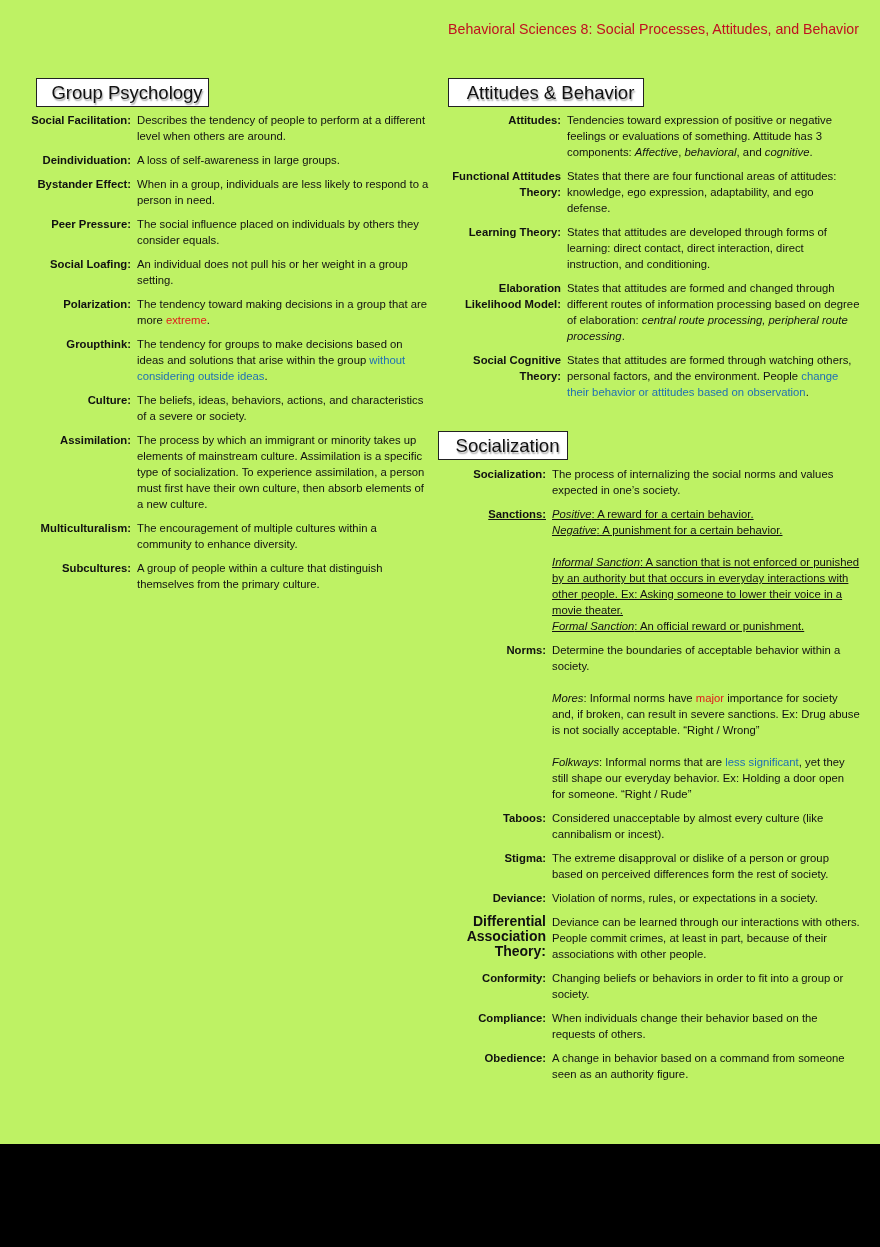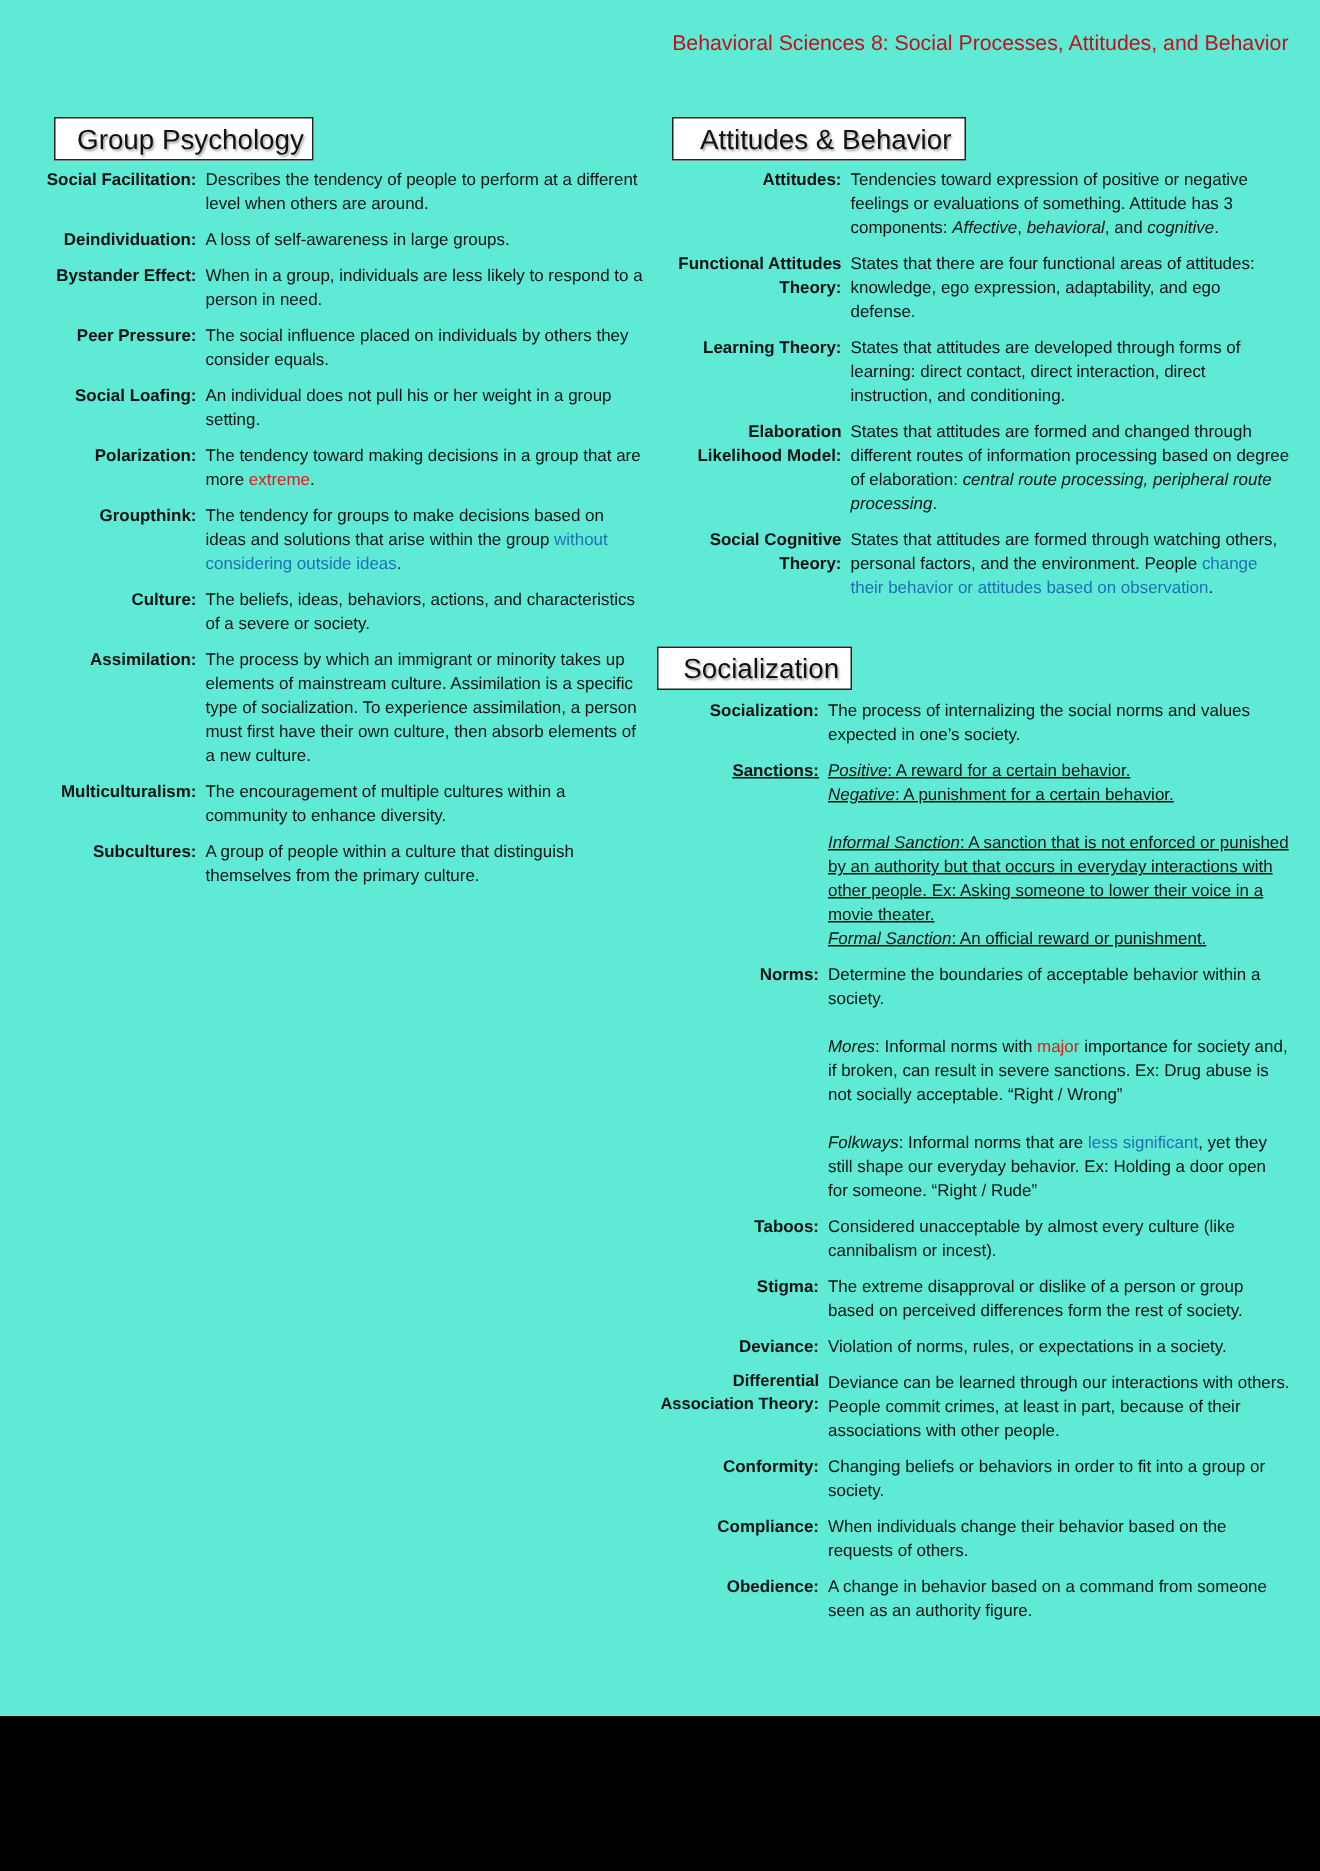--- a/index.html
+++ b/index.html
@@ -1,23 +1,23 @@
 <!DOCTYPE html>
 <html><head>
 <meta charset="utf-8">
 <style>
   html,body{margin:0;padding:0;}
   body{width:880px;height:1247px;background:#000;position:relative;overflow:hidden;font-family:"Liberation Sans",sans-serif;}
-  .page{position:absolute;left:0;top:0;width:880px;height:1144px;background:#5eead4;}
+  .page{position:absolute;left:0;top:0;width:880px;height:1144px;background:#bef264;}
   .header{position:absolute;right:21px;top:21px;font-size:14.2px;color:#c0111f;white-space:nowrap;}
   .sec-title{position:absolute;border:1.5px solid #222;background:#fff;font-size:18.5px;color:#111;padding:0 0 0 9px;height:29px;line-height:27px;box-sizing:border-box;text-shadow:1px 1.5px 1.5px rgba(0,0,0,0.35);text-align:center;}
   .col{position:absolute;}
   .entry{display:flex;font-size:11.3px;line-height:16px;color:#111;justify-content:flex-end;}
   .term{flex:0 0 auto;text-align:right;font-weight:bold;padding-right:6px;box-sizing:border-box;}
-  .term.small{font-size:11px;line-height:15px;}
+  .term.small{font-size:14px;line-height:15px;}
   .def{flex:1 1 auto;}
   .red{color:#e01b1b;}
   .blue{color:#1f6fb5;}
   .it{font-style:italic;}
   .blank{height:16px;}
 </style>
 </head>
 <body>
 
 <div class="page">
@@ -143,21 +143,21 @@
           <div class="blank"></div>
           <div><span class="it">Informal Sanction</span><span>:  A sanction that is not enforced or punished by an authority but that occurs in everyday interactions with other people. Ex:  Asking someone to lower their voice in a movie theater.</span></div>
           <div><span class="it">Formal Sanction</span><span>:  An official reward or punishment.</span></div>
         </div>
       </div>
       <div class="entry" style="margin-top: 8px;">
         <div class="term" style="width: 112px;">Norms:</div>
         <div class="def">
           <div><span>Determine the boundaries of acceptable behavior within a society.</span></div>
           <div class="blank"></div>
-          <div><span class="it">Mores</span><span>:  Informal norms with </span><span class="red">major</span><span> importance for society and, if broken, can result in severe sanctions.  Ex: Drug abuse is not socially acceptable.  “Right / Wrong”</span></div>
+          <div><span class="it">Mores</span><span>:  Informal norms have </span><span class="red">major</span><span> importance for society and, if broken, can result in severe sanctions.  Ex: Drug abuse is not socially acceptable.  “Right / Wrong”</span></div>
           <div class="blank"></div>
           <div><span class="it">Folkways</span><span>:  Informal norms that are </span><span class="blue">less significant</span><span>, yet they still shape our everyday behavior.  Ex: Holding a door open for someone.  “Right / Rude”</span></div>
         </div>
       </div>
       <div class="entry" style="margin-top: 8px;">
         <div class="term" style="width: 112px;">Taboos:</div>
         <div class="def">
           <div><span>Considered unacceptable by almost every culture (like cannibalism or incest).</span></div>
         </div>
       </div>

